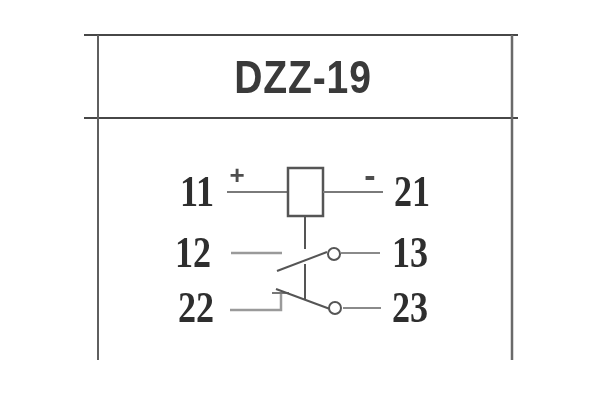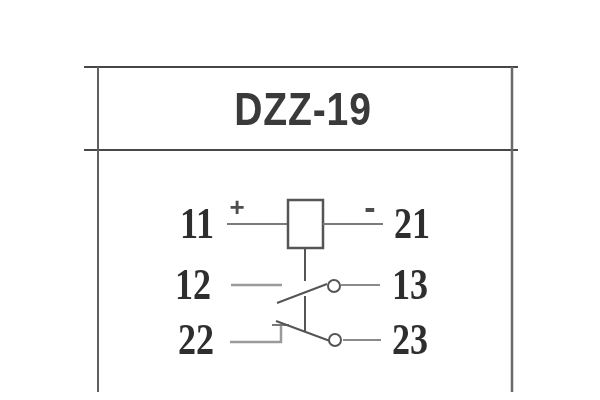--- a/index.html
+++ b/index.html
@@ -7,21 +7,20 @@
     padding: 0;
     background: #ffffff;
   }
   .stage {
     position: relative;
     width: 600px;
     height: 360px;
     background: #ffffff;
     overflow: hidden;
     font-family: "Liberation Sans", "DejaVu Sans", sans-serif;
-    margin-top: 32px;
   }
   .layer {
     position: absolute;
     left: 0;
     top: 0;
   }
   .label {
     position: absolute;
     transform: translate(-50%, -50%);
     white-space: nowrap;

